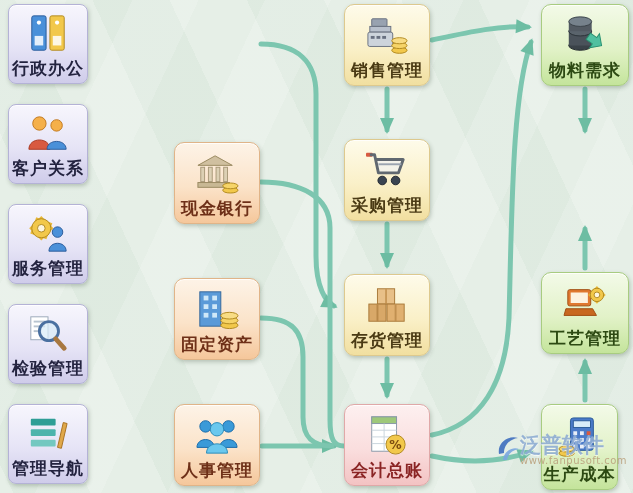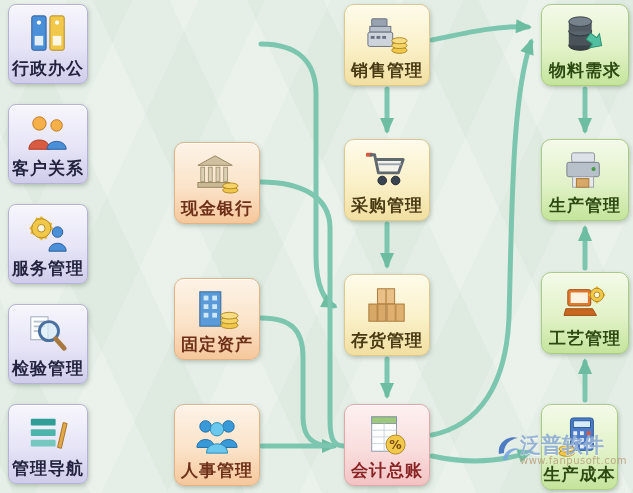--- a/index.html
+++ b/index.html
@@ -247,32 +247,20 @@
         <rect x="7" y="18" width="24" height="15" fill="#4a525a"></rect>
         <ellipse cx="19" cy="18" rx="12" ry="5" fill="#5a646c" stroke="#2a3238"></ellipse>
         <rect x="7" y="8" width="24" height="10" fill="#525a62"></rect>
         <ellipse cx="19" cy="8" rx="12" ry="5" fill="#76828c" stroke="#3a4248"></ellipse>
         <path d="M26 24 h8 v-5 l9 9 -9 9 v-5 h-8 Z" fill="#50c0a0" stroke="#289070" transform="rotate(35 34 28)"></path>
       </svg>
     </span>
     <span class="lbl">物料需求</span>
   </div>
 
-  <div class="box green" style="left:541px;top:139px;width:88px">
-    <span class="icn">
-      <svg width="46" height="42" viewBox="0 0 48 44">
-        <rect x="10" y="4" width="24" height="10" rx="2" fill="#dce2e8" stroke="#8a929c"></rect>
-        <rect x="5" y="14" width="34" height="15" rx="2" fill="#b8c0ca" stroke="#78808a"></rect>
-        <circle cx="33" cy="21" r="2.2" fill="#4a9a4a"></circle>
-        <rect x="11" y="29" width="22" height="11" fill="#e8e8e8" stroke="#9aa2aa"></rect>
-        <rect x="15" y="31" width="13" height="9" fill="#d8a868" stroke="#a87838"></rect>
-      </svg>
-    </span>
-    <span class="lbl">生产管理</span>
-  </div>
 
   <div class="box green" style="left:541px;top:272px;width:88px">
     <span class="icn">
       <svg width="46" height="42" viewBox="0 0 48 44">
         <rect x="6" y="8" width="24" height="17" rx="2" fill="#e07830" stroke="#a04c10"></rect>
         <rect x="9" y="11" width="18" height="11" fill="#fdf2e0"></rect>
         <path d="M4 28 L32 28 L36 35 L2 35 Z" fill="#c86820" stroke="#a04c10"></path>
         <rect x="30" y="7" width="13" height="13" fill="#e8b838" transform="rotate(45 36.5 13.5)"></rect>
         <circle cx="36.5" cy="13.5" r="7" fill="#f2c84b" stroke="#b08820"></circle>
         <circle cx="36.5" cy="13.5" r="3" fill="#fdf6e0" stroke="#b08820"></circle>

